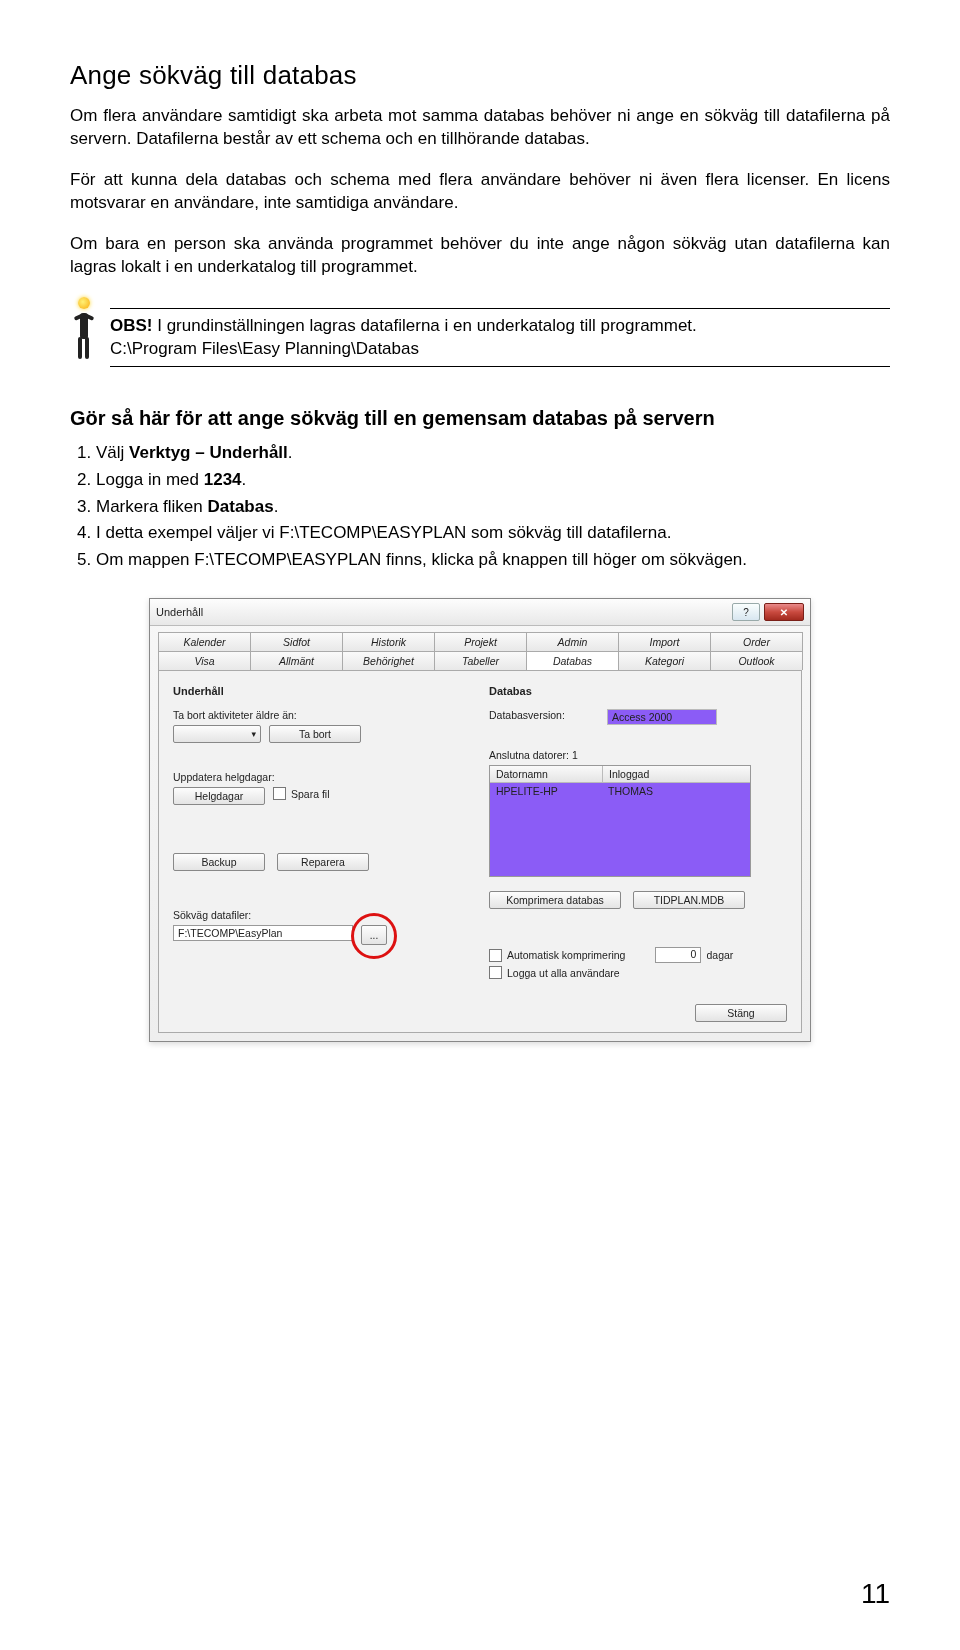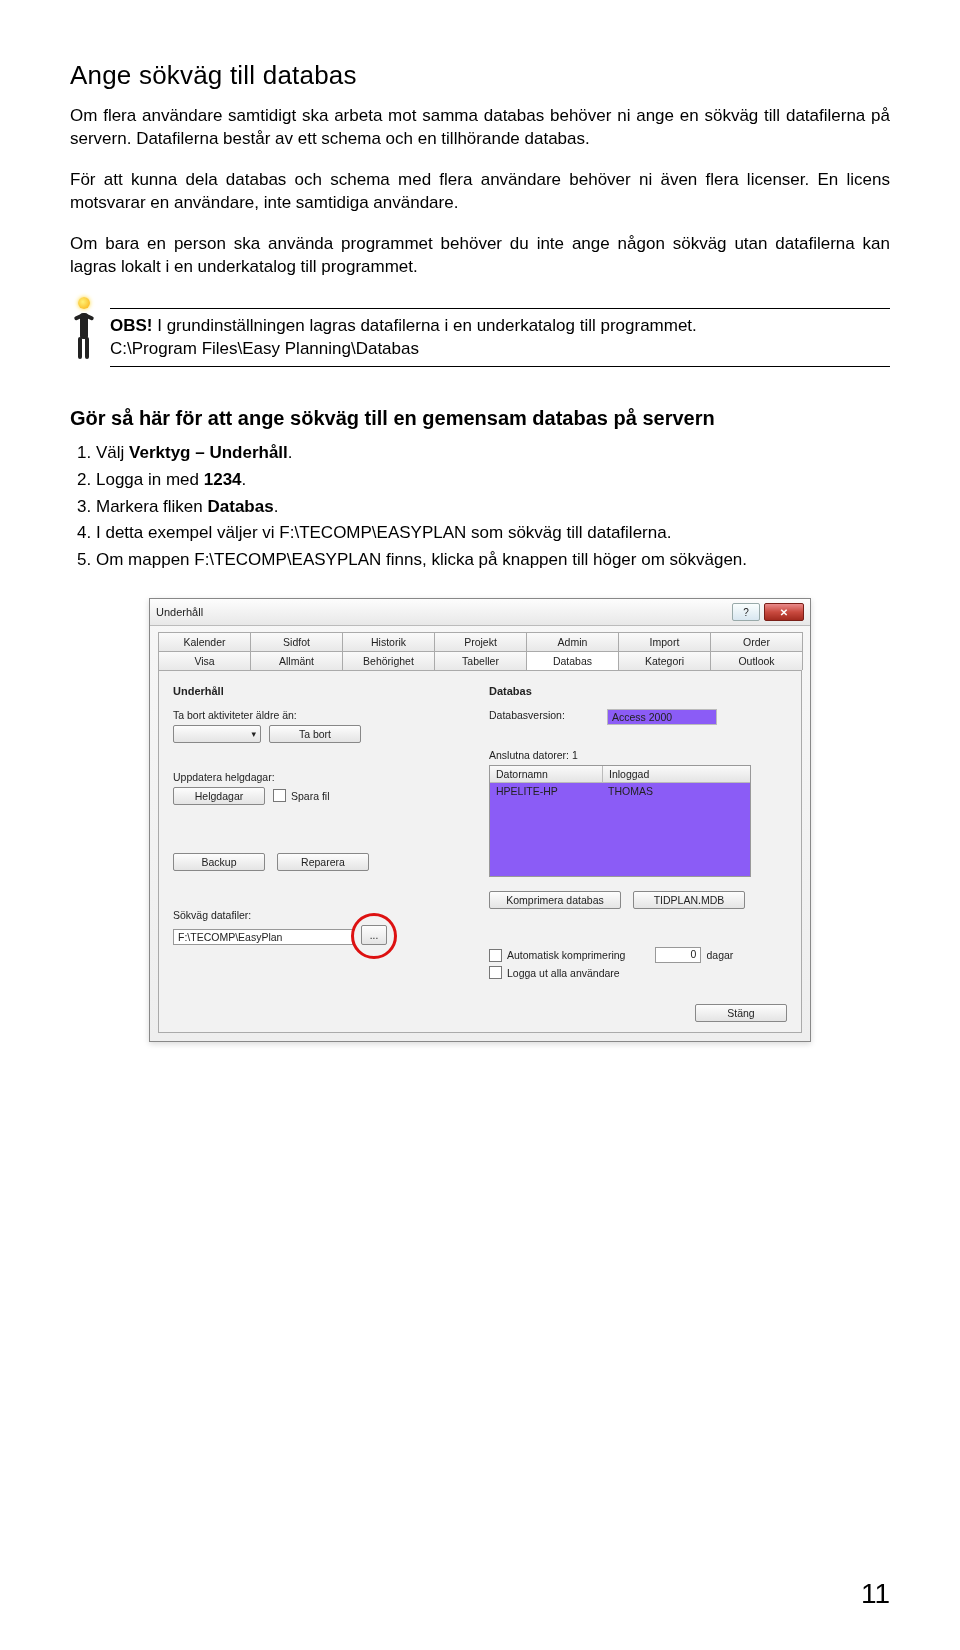--- a/index.html
+++ b/index.html
@@ -107,21 +107,21 @@
     width:26px; height:16px; border:1px solid #9aa; border-radius:2px;
     background:linear-gradient(#fafefe,#d8e6f0); display:flex;
     align-items:center; justify-content:center; font-size:10px;
   }
   .winbtn.close {
     background: linear-gradient(#e98a8a,#c94a3f,#a22a1f);
     color:#fff; border-color:#7a1f18; width:38px;
     font-weight:bold;
   }
   .tabrow {
-    display:flex; padding: 6px 8px 0 8px; gap:0;
+    display:flex; padding: 6px 8px 0 8px; gap:0;font-style:italic;
   }
   .tab {
     flex:1; text-align:center; padding:3px 0;
     border:1px solid #aaa; border-bottom:none;
     background:linear-gradient(#fafafa,#e8e8e8);
     font-size:10.5px;
     margin-right:-1px;
   }
   .tab.active {
     background:#fff; position:relative; z-index:2;
@@ -140,21 +140,21 @@
     background:linear-gradient(#fdfdfd,#e4e4e4);
     text-align:center; font-size:10.5px;
   }
   .dropdown {
     display:inline-flex; align-items:center; height:18px;
     border:1px solid #888; background:linear-gradient(#fdfdfd,#e4e4e4);
     width:88px; border-radius:2px; justify-content:flex-end;
     padding:0 4px; box-sizing:border-box;
   }
   .dropdown .arrow { font-size:9px;}
-  .row { display:flex; align-items:flex-end; gap:8px; margin-bottom:14px;}
+  .row { display:flex; align-items:flex-start; gap:8px; margin-bottom:14px;}
   .row.wide { gap:12px; }
   .textbox {
     border:1px solid #999; background:#fff; height:16px;
     padding:1px 4px; font-size:10.5px; display:inline-block;
     box-sizing:border-box;
   }
   .listbox {
     border:1px solid #999; background:#8b5cf6; width:260px; height:110px;
     font-size:10.5px;
   }

